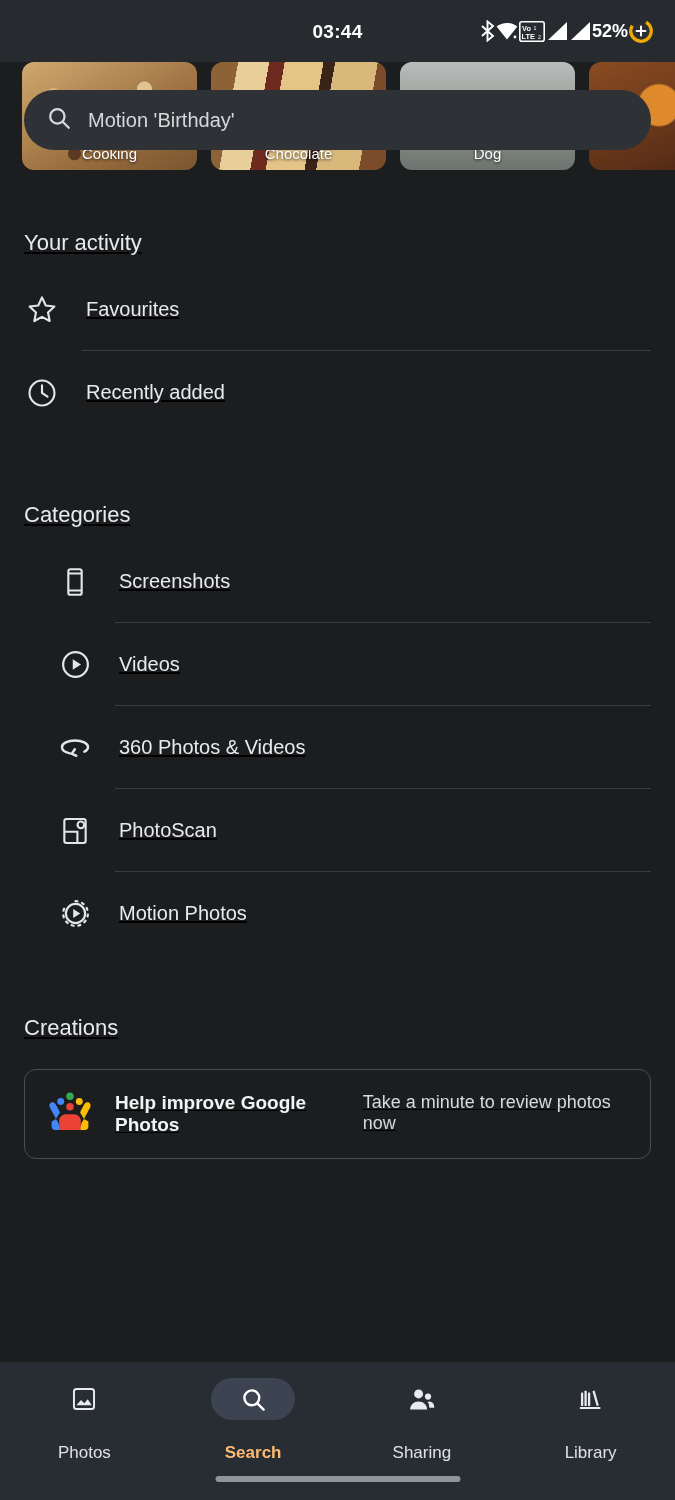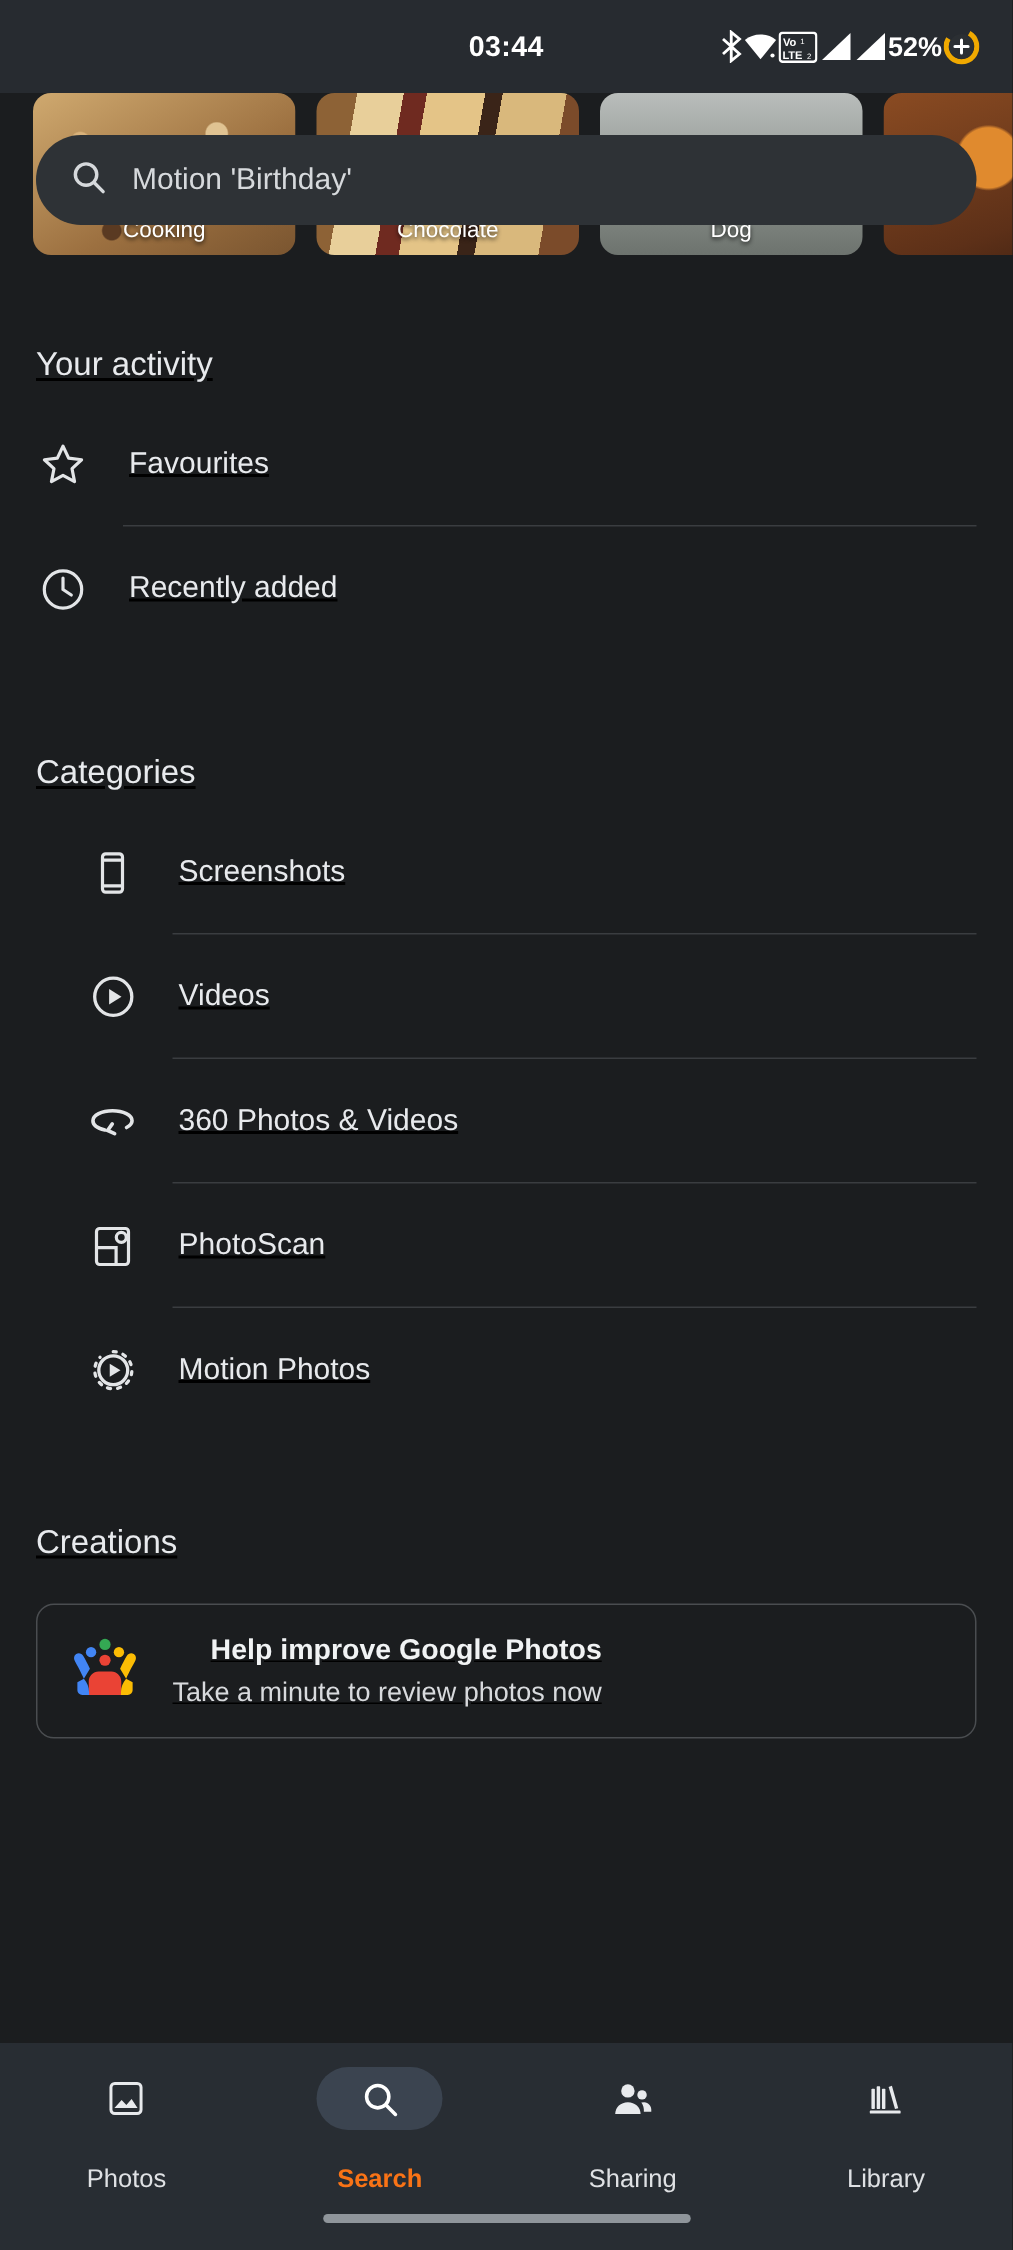--- a/index.html
+++ b/index.html
@@ -106,42 +106,42 @@
   .list-activity{ margin-top:12px; }
   .list-categories{ margin-top:12px;padding-left:33px; }
   .list-creations{ margin-top:14px; }
 
   
   .banner{
     margin:28px 24px 0 24px; height:90px;
     border:1px solid #4a4d50; border-radius:12px;
     display:flex; align-items:center; padding:0 22px; gap:22px;
   }
-  .banner .btext{ display:flex; flex-direction:column; gap:6px;align-items:flex-end; }
+  .banner .btext{ display:flex; gap:6px; }
   .banner .btitle{ color:#f1f3f4; font-size:19px; font-weight:bold; }
   .banner .bsub{ color:#d8dadd; font-size:18px; }
 
   
   .bottomnav{
     position:absolute; bottom:0; left:0; width:675px; height:138px;
     background:#282d33; z-index:30;
     display:flex; align-items:flex-start; padding-top:16px;
   }
   .navitem{
     flex:1; display:flex; flex-direction:column;
     align-items:center; gap:23px;
   }
   .navpill{
     width:84px; height:42px; border-radius:21px;
     display:flex; align-items:center; justify-content:center;
     color:#e8eaed;
   }
   .navpill.active{ background:#3b4450; }
   .navlabel{ color:#dfe1e4; font-size:17px; }
-  .navlabel.active{ color:#f97316; font-weight:bold;text-align:center; }
+  .navlabel.active{ color:#fdba74; font-weight:bold;text-align:center; }
   .homebar{
     position:absolute; bottom:18px; left:50%; transform:translateX(-50%);
     width:245px; height:6px; border-radius:3px; background:#8f959b;
   }
 </style>
 </head>
 <body>
 
 <div class="statusbar">
   <div class="sb-time">03:44</div>

